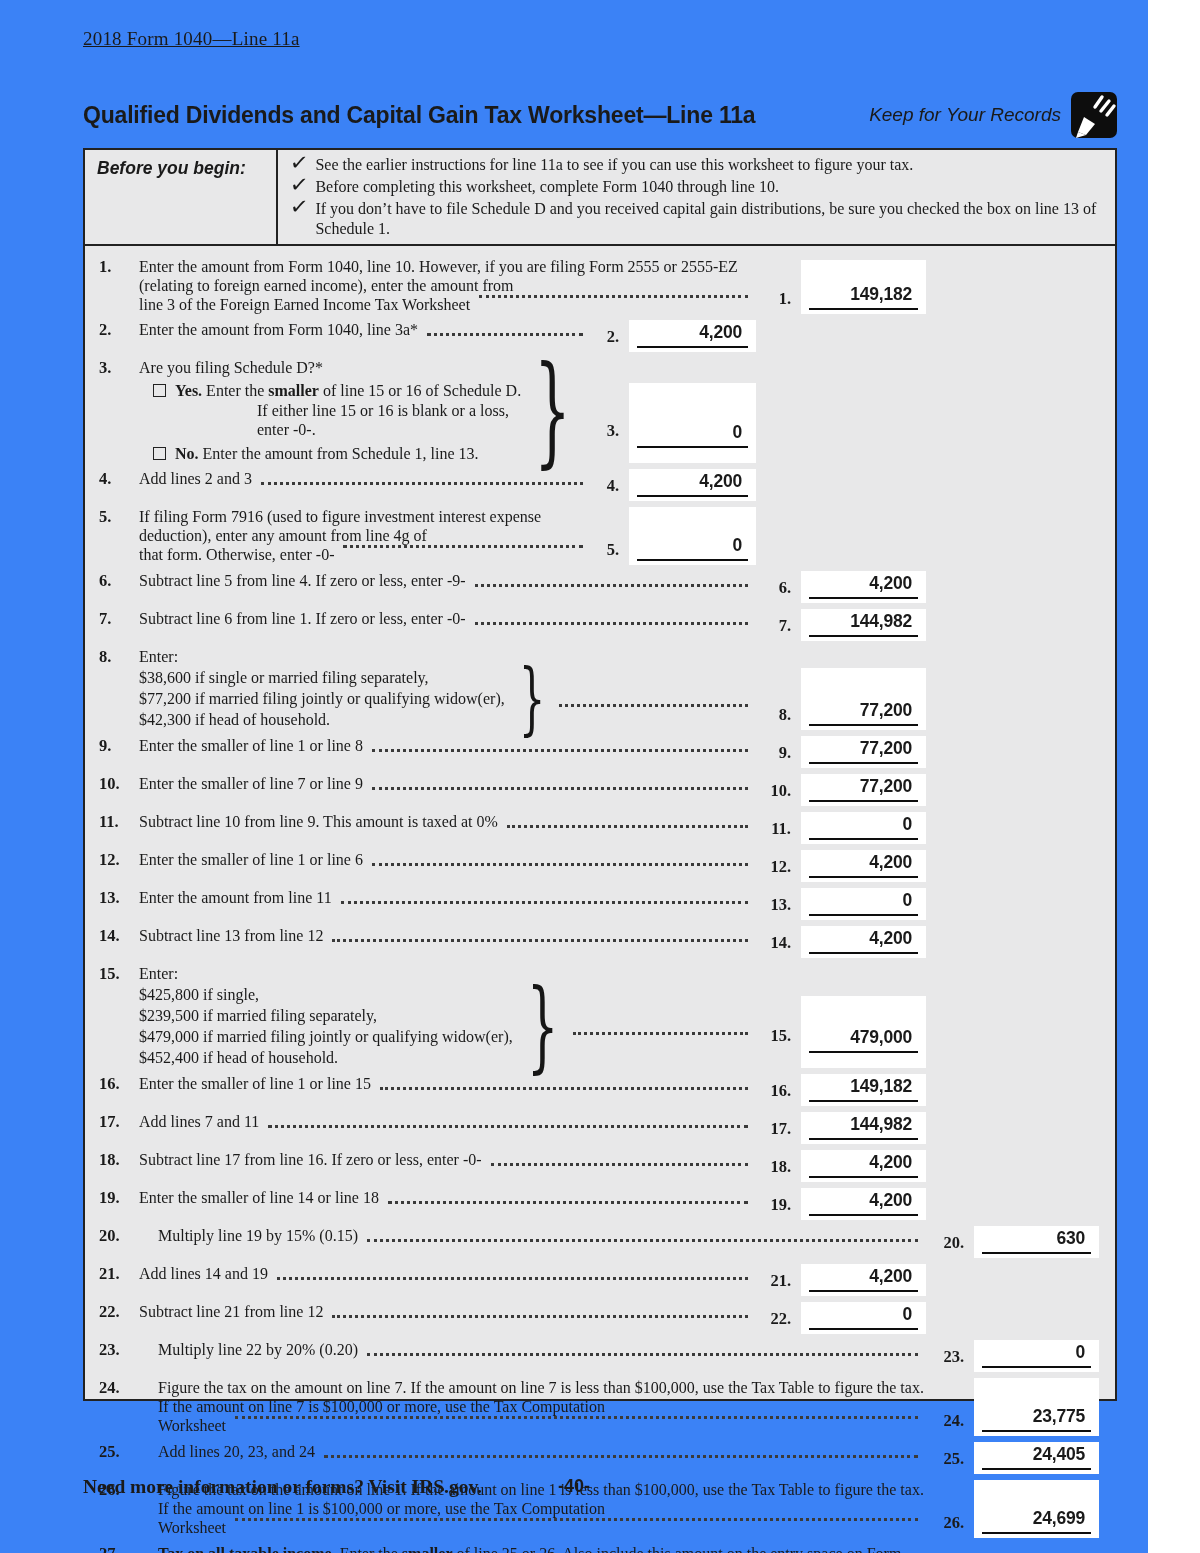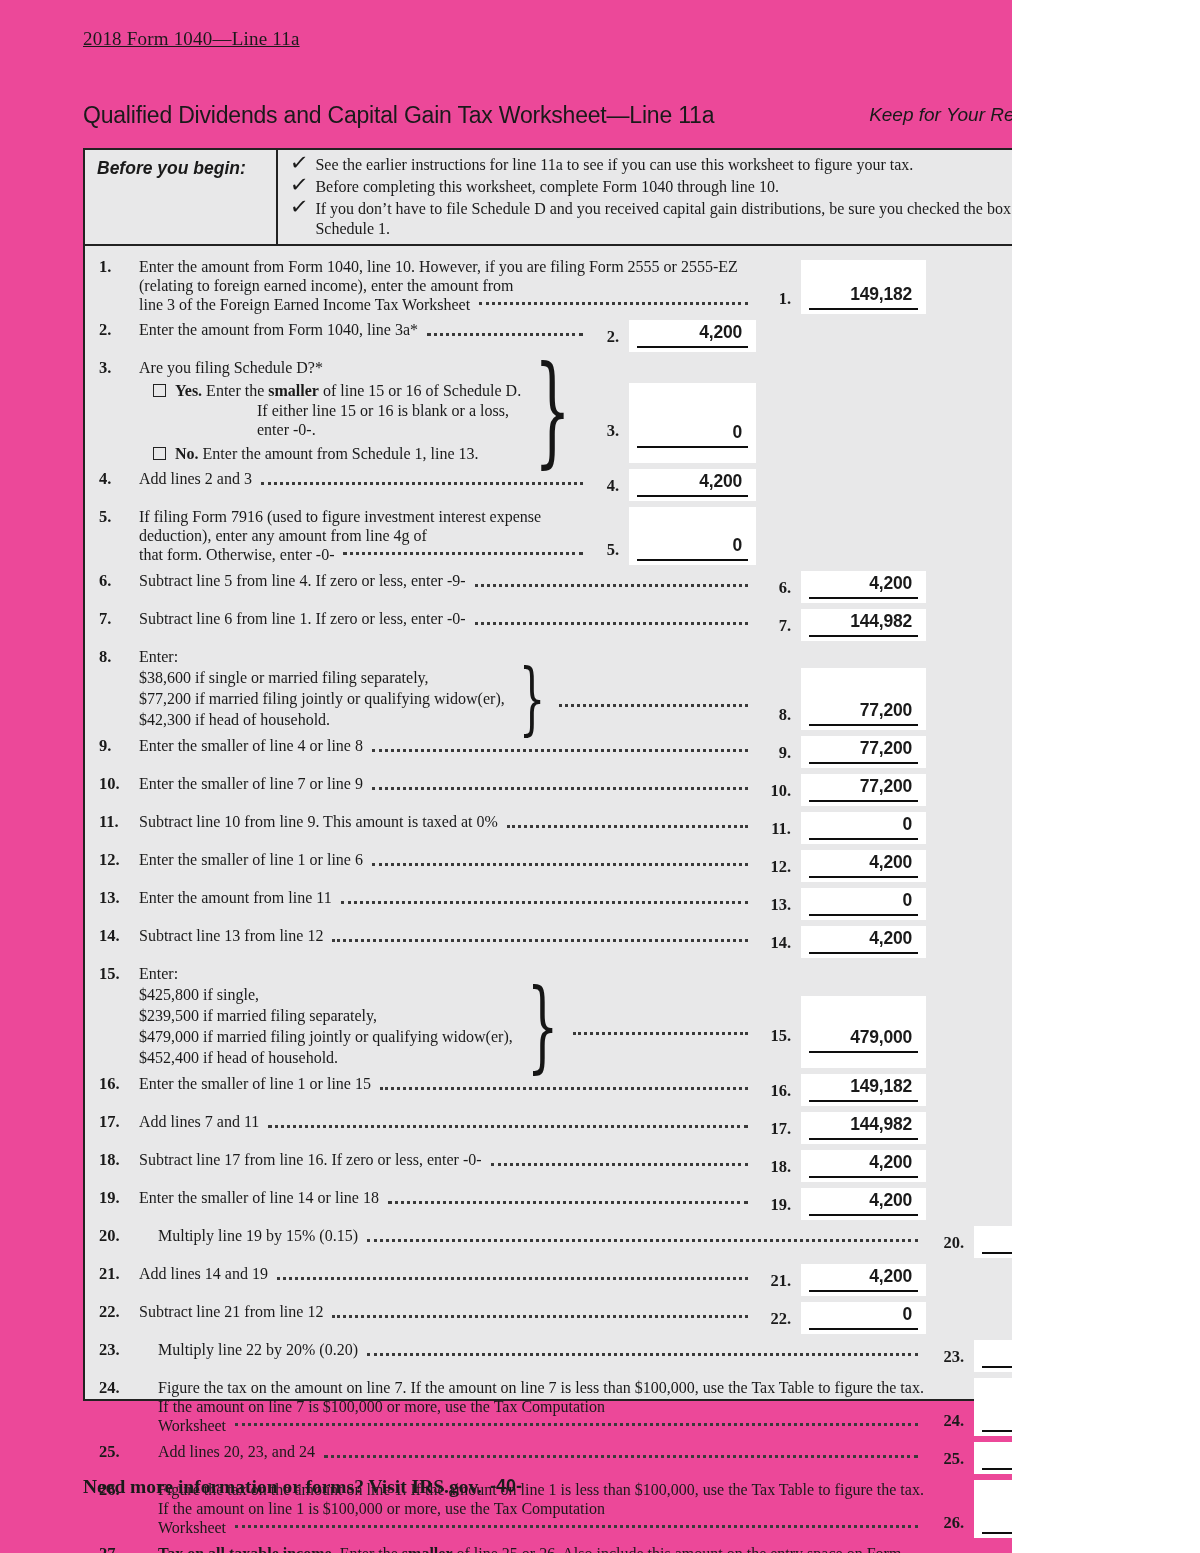--- a/index.html
+++ b/index.html
@@ -1,23 +1,23 @@
 <!DOCTYPE html>
 <html><head>
 <meta charset="utf-8">
 <style>
   * { margin:0; padding:0; box-sizing:border-box; }
   html,body { width:1200px; height:1553px; background:#ffffff; color:#1a1a1a;
               font-family:"Liberation Serif", serif; }
-  .page { position:relative; width:1012px; height:1553px; background:#ec4899; overflow:hidden; }
+  .page { position:relative; width:1148px; height:1553px; background:#3b82f6; overflow:hidden; }
 
   
   .hdr-ref { position:absolute; left:83px; top:28px; font-size:19px; text-decoration:underline; letter-spacing:0.2px; }
   .titlebar { position:absolute; left:83px; top:92px; width:1034px; display:flex; align-items:center; }
-  .title { font-family:"Liberation Sans", sans-serif; font-weight:normal; font-size:23px; letter-spacing:-0.2px; }
+  .title { font-family:"Liberation Sans", sans-serif; font-weight:bold; font-size:23px; letter-spacing:-0.2px; }
   .keep { margin-left:auto; font-family:"Liberation Sans", sans-serif; font-style:italic; font-size:19px; margin-right:10px; white-space:nowrap; }
   .pencil { width:46px; height:46px; flex:0 0 46px; }
 
   
   .sheet { position:absolute; left:83px; top:148px; width:1034px; height:1253px;
            background:#e8e8e9; border:2.5px solid #222; }
   .byb { display:flex; border-bottom:2.5px solid #222; }
   .byb-label { width:193px; border-right:2.5px solid #222; padding:8px 8px 0 12px;
                font-family:"Liberation Sans", sans-serif; font-style:italic; font-weight:bold; font-size:17.5px; }
   .byb-items { flex:1; padding:3px 10px 5px 12px; }
@@ -53,21 +53,21 @@
   .optxt { font-size:16px; line-height:19.5px; max-width:352px; padding-left:82px; text-indent:-82px; }
   .optxt.noin { padding-left:0; text-indent:0; max-width:none; }
   .brace { font-family:"DejaVu Serif", serif; color:#161616; }
   .b3 { position:absolute; right:20px; top:0px; font-size:58px; line-height:58px; transform:scaleY(2.05); transform-origin:center; }
   .bracegrp { display:flex; align-items:center; margin-top:1px; }
   .optlist { font-size:16px; line-height:21px; }
   .optlist div { white-space:nowrap; }
   .b8 { font-size:42px; line-height:42px; transform:scaleY(1.85); margin:0 12px 0 14px; }
   .b15 { font-size:50px; line-height:50px; transform:scaleY(2.0); margin:0 12px 0 14px; }
   .gdots { flex:1; border-bottom:3px dotted #3a3a3a; height:1px; align-self:center; margin:14px 8px 0 2px; }
-  .lastline { display:flex; align-items:center; }
+  .lastline { display:flex; align-items:flex-start; }
   b.inb { font-weight:bold; }
 
   
   .footer-left { position:absolute; left:83px; top:1476px; font-weight:bold; font-size:19.5px; }
   .page-num { position:absolute; left:50%; transform:translateX(-50%); top:1476px;
               font-family:"Liberation Sans", sans-serif; font-weight:bold; font-size:18px; }
 </style>
 </head>
 <body>
 
@@ -247,21 +247,21 @@
         <div class="vbox h62 c6">
             <span class="ul"></span>
             <span class="val">77,200</span>
           </div>
       </div>
 
       <div class="row">
         <div class="num">9.</div>
         <div class="tc sp-r">
           <div class="tline">
-              <span class="txt">Enter the smaller of line 4 or line 8</span>
+              <span class="txt">Enter the smaller of line 1 or line 8</span>
               <span class="dots"></span>
             </div>
         </div>
         <div class="vlab c5">9.</div>
         <div class="vbox c6">
             <span class="ul"></span>
             <span class="val">77,200</span>
           </div>
       </div>
 

